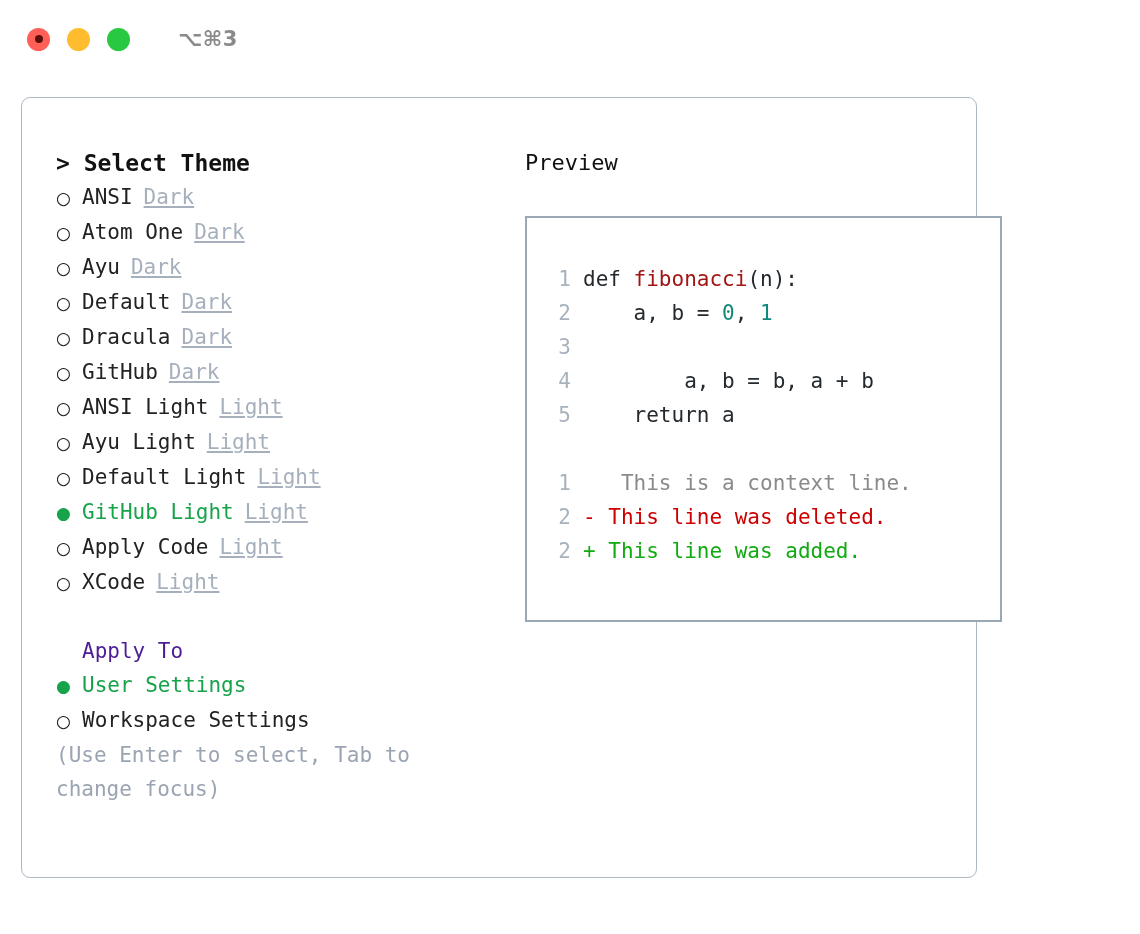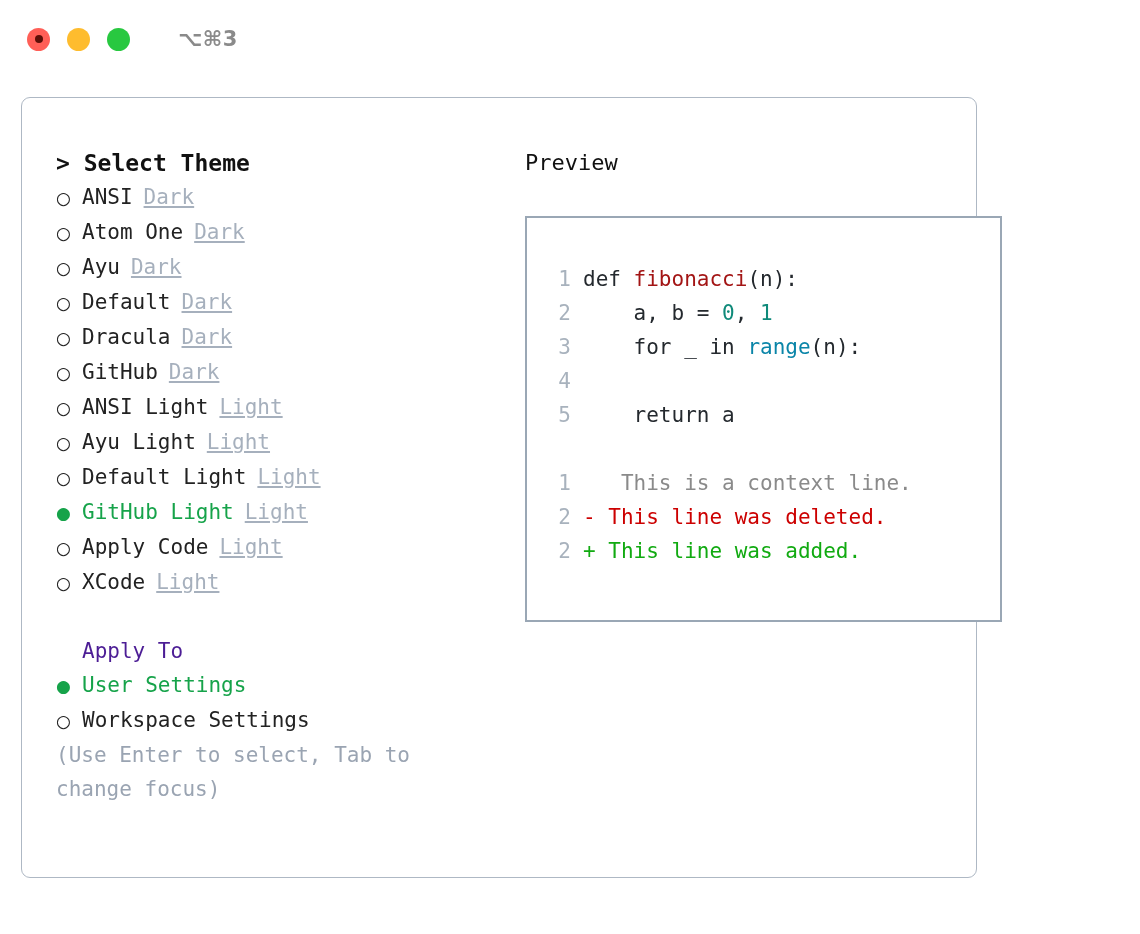--- a/index.html
+++ b/index.html
@@ -222,22 +222,22 @@
       <div class="hint">(Use Enter to select, Tab to change focus)</div>
     </div>
 
     <div class="right-pane">
       <div class="preview-label">Preview</div>
 
       <div class="preview-box">
         <div id="code-block">
             <div class="code-line"><span class="lineno">1</span><span><span class="code-text">def </span><span class="tok-fn">fibonacci</span><span class="code-text">(n):</span></span></div>
             <div class="code-line"><span class="lineno">2</span><span><span class="code-text">    a, b = </span><span class="tok-num">0</span><span class="code-text">, </span><span class="tok-num">1</span></span></div>
-            <div class="code-line"><span class="lineno">3</span><span><span class="code-text">    for _ in </span><span class="tok-call">range</span><span class="code-text">(n):</span></span></div>
-            <div class="code-line"><span class="lineno">4</span></div>
+            <div class="code-line"><span class="lineno">3</span></div>
+            <div class="code-line"><span class="lineno">4</span><span><span class="code-text">        a, b = b, a + b</span></span></div>
             <div class="code-line"><span class="lineno">5</span><span><span class="code-text">    return a</span></span></div>
           </div>
         <div class="blank-line"></div>
         <div id="diff-block">
             <div class="code-line"><span class="lineno">1</span><span class="diff-ctx"> </span><span class="diff-ctx">  This is a context line.</span></div>
             <div class="code-line"><span class="lineno">2</span><span class="diff-del">-</span><span class="diff-del"> This line was deleted.</span></div>
             <div class="code-line"><span class="lineno">2</span><span class="diff-add">+</span><span class="diff-add"> This line was added.</span></div>
           </div>
       </div>
     </div>

